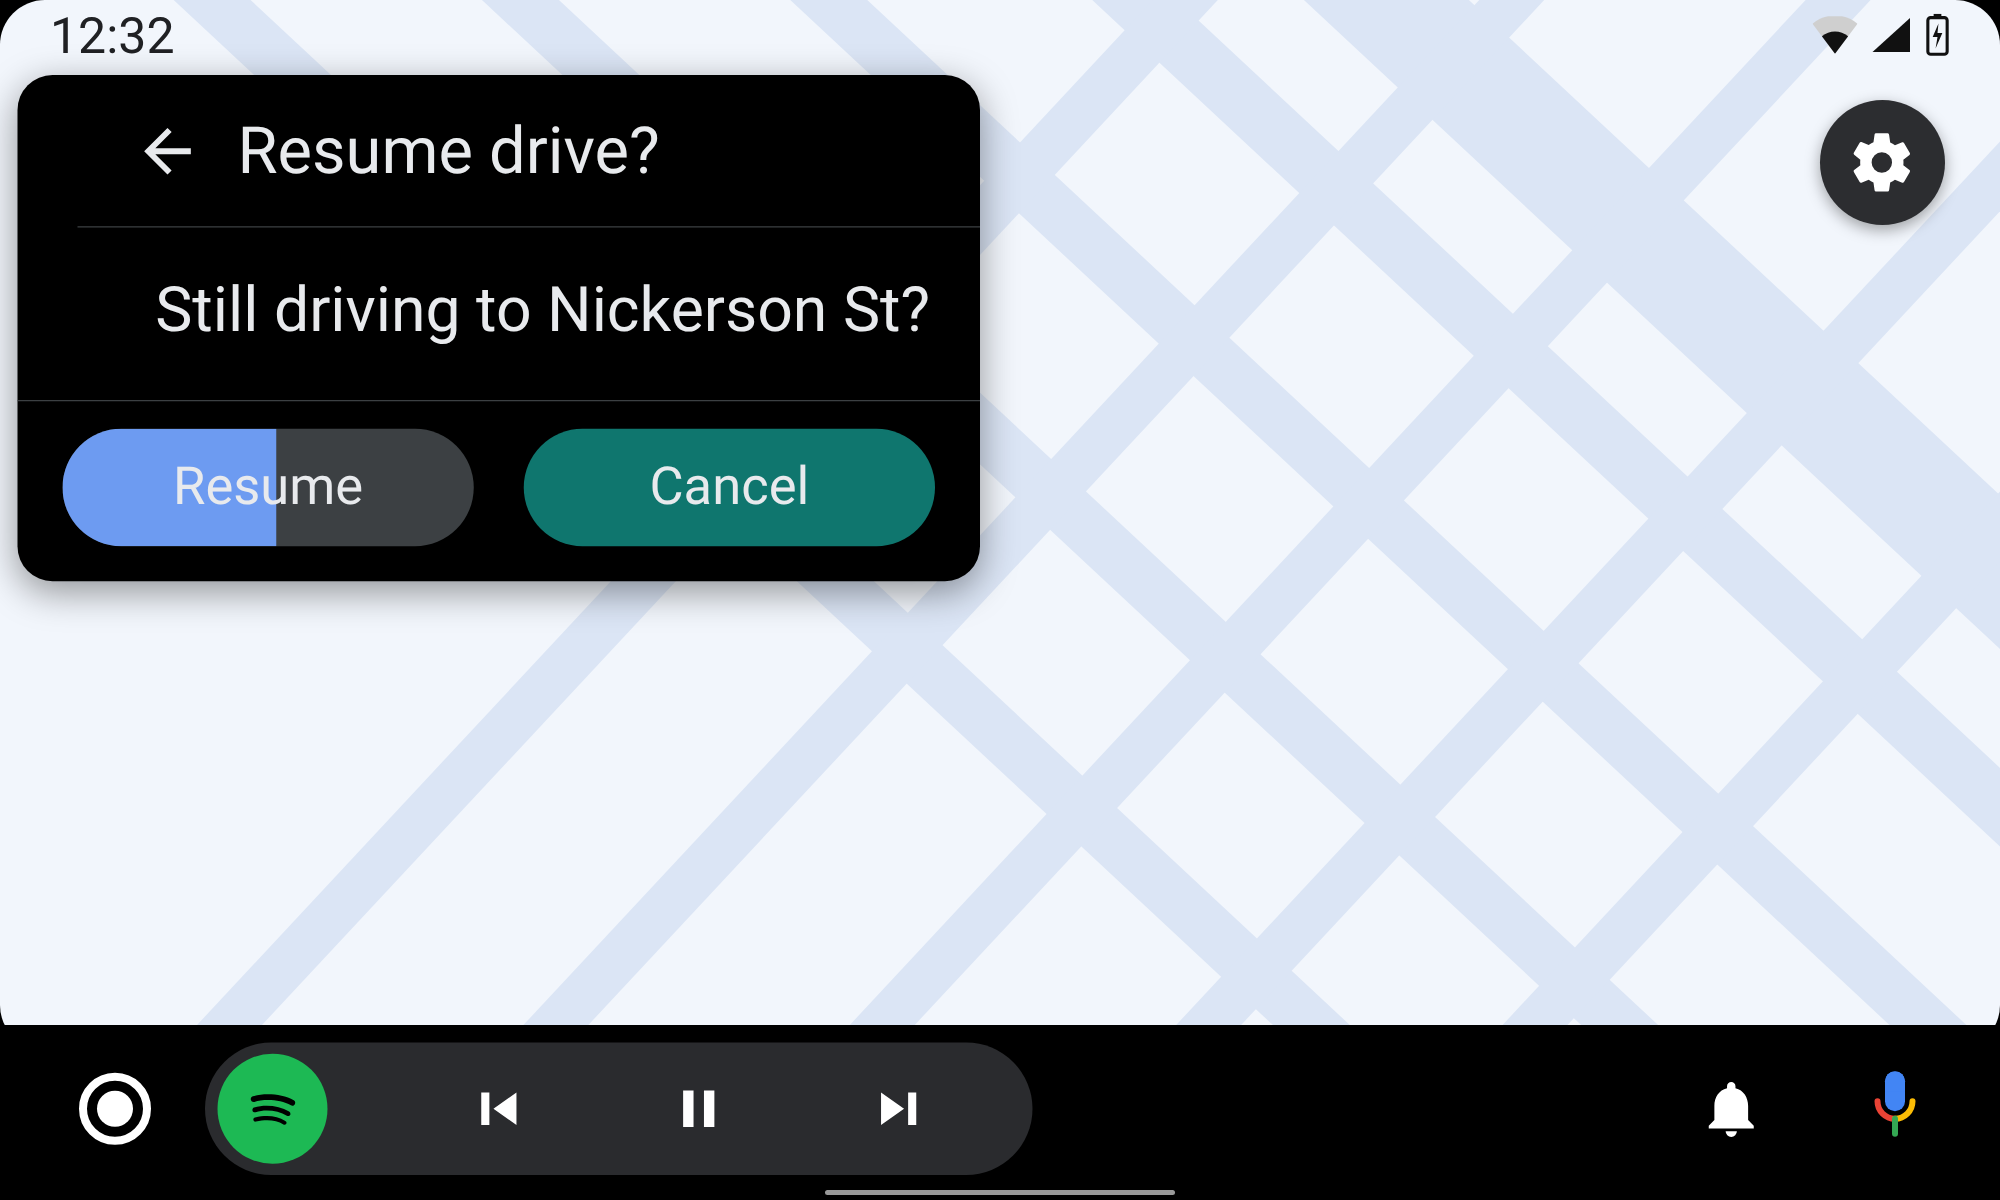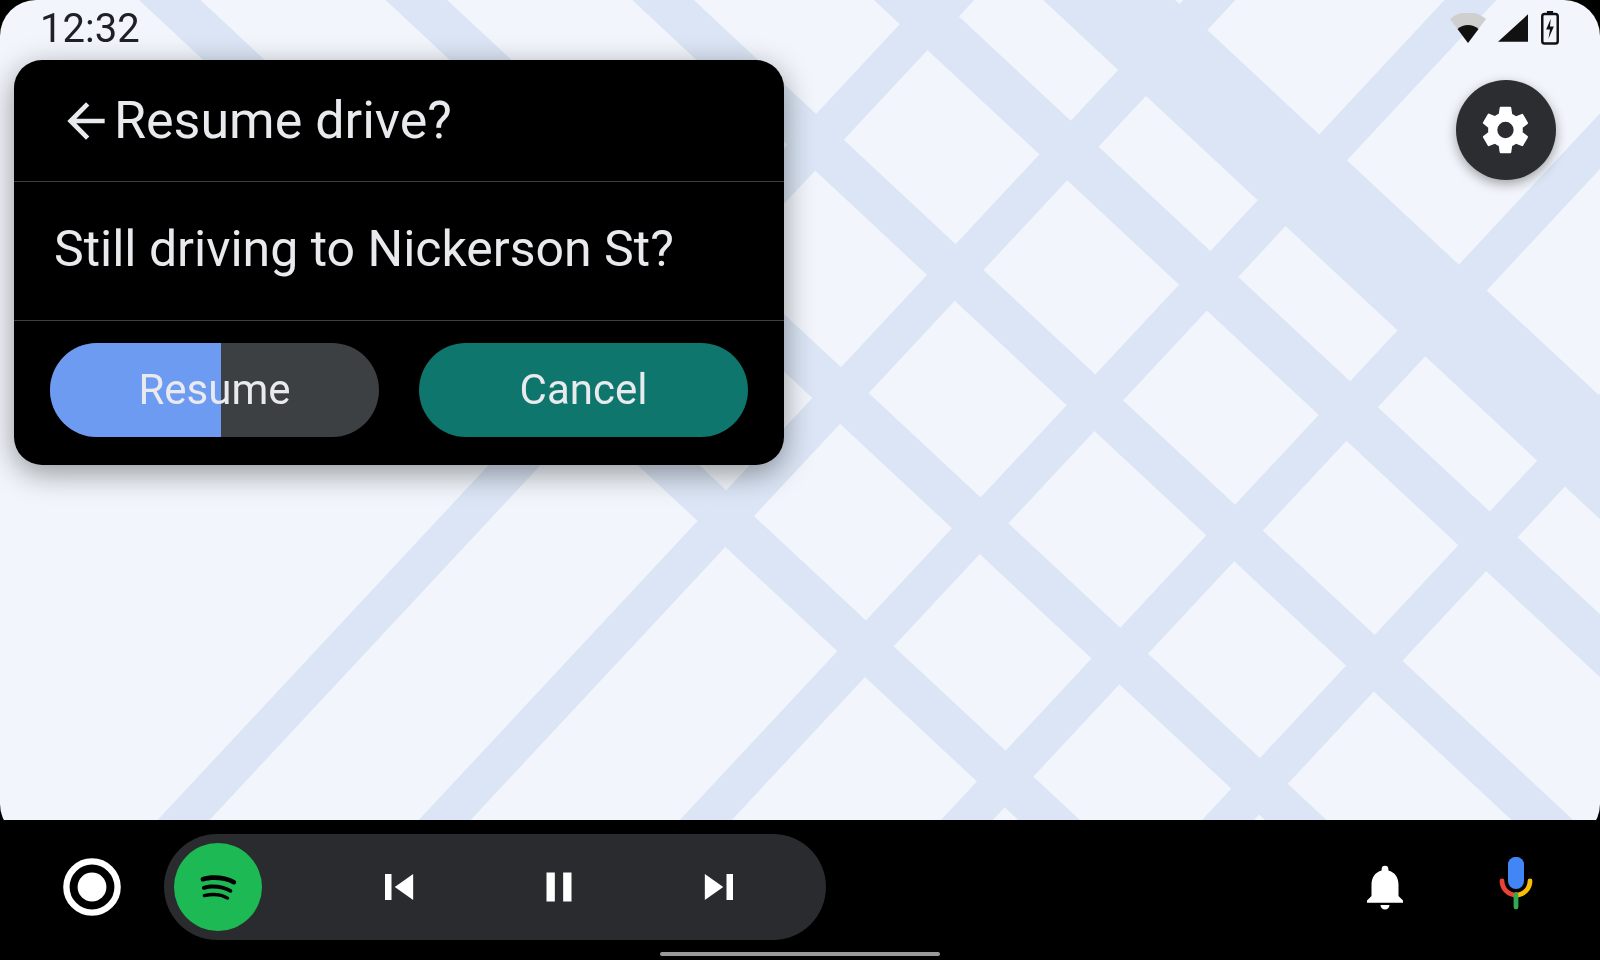--- a/index.html
+++ b/index.html
@@ -72,31 +72,34 @@
     background: #000;
     border-radius: 28px;
     color: #e8eaed;
     z-index: 60;
     overflow: hidden;
     box-shadow: 0 8px 30px rgba(0,0,0,0.4);
   }
   .dialog-header {
     display: flex;
     align-items: center;
+    gap: 28px;
     padding: 30px 30px 30px 44px;
     border-bottom: 1px solid #3c4043;
+    margin-left: 48px;
   }
   .dialog-title {
     font-size: 52px;
     font-weight: 400;
     color: #e8eaed;
   }
   .dialog-body {
     padding: 34px 40px 36px 40px;
     border-bottom: 1px solid #3c4043;
+    text-align: right;
   }
   .dialog-body-text {
     font-size: 50px;
     line-height: 1.35;
     color: #e8eaed;
   }
   .dialog-actions {
     display: flex;
     gap: 40px;
     padding: 22px 36px 28px 36px;

